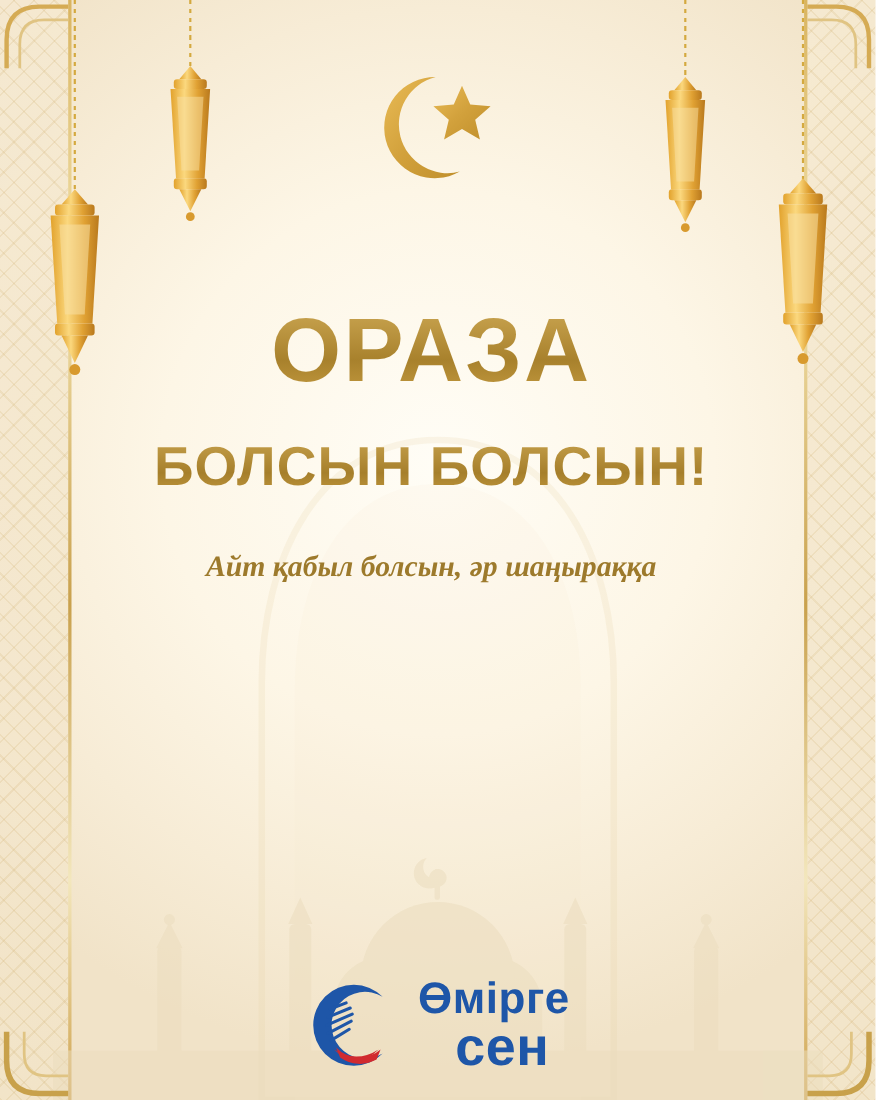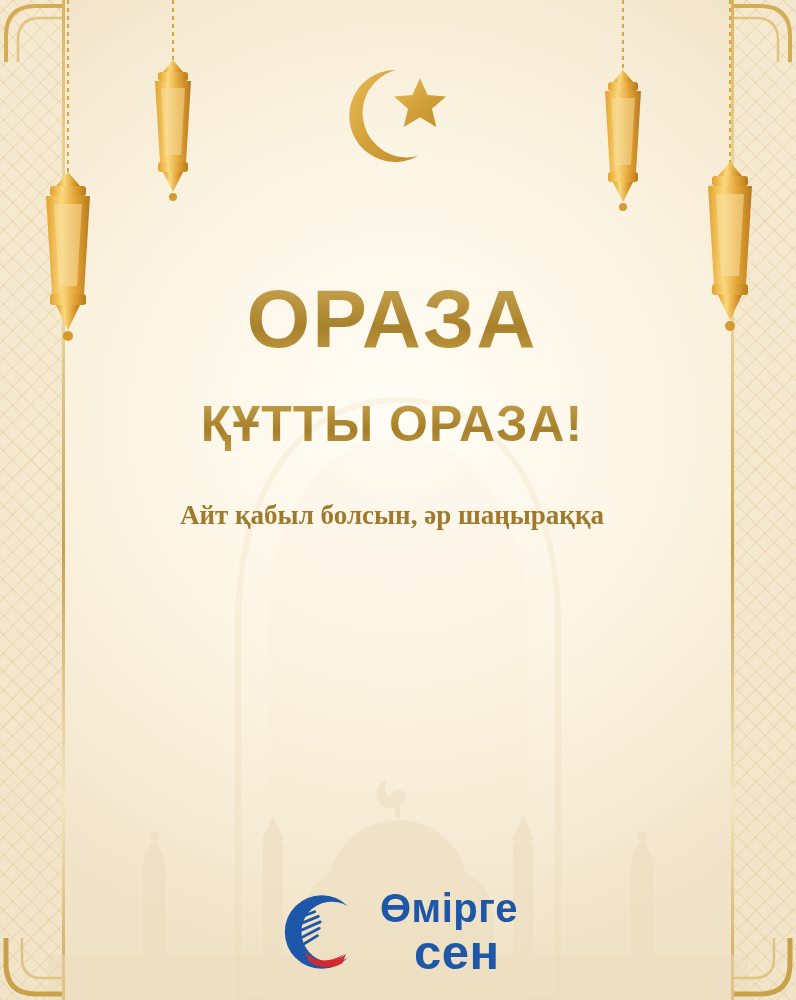--- a/index.html
+++ b/index.html
@@ -145,20 +145,21 @@
     color: #b08a33;
   }
   .t-sub {
     font-family: "Liberation Serif", serif;
     font-weight: bold;
     font-size: 27px;
     line-height: 1.55;
     margin-top: 42px;
     color: #9d7a2c;
     position: relative;
+    font-style: italic;
   }
   .t-sub .line { display: block; }
   .sub-moon {
     display: inline-block;
     vertical-align: middle;
     margin-left: 8px;
   }
 
   
   .logo {
@@ -334,21 +335,21 @@
           <stop offset=".5" stop-color="#d2a13c"></stop>
         <stop offset="1" stop-color="#c08f2b"></stop>
       </linearGradient>
     </defs>
     <path d="M58 8 a46 46 0 1 0 22 86 a37 37 0 1 1 -22 -86 z" fill="url(#gm)"></path>
     <path d="M82 16 l7.5 17 18.5 1.6 -14 12.2 4.3 18.1 -16.3 -9.6 -16.3 9.6 4.3 -18.1 -14 -12.2 18.5 -1.6 z" fill="url(#gm)"></path>
   </svg>
 
   <div class="text-wrap">
     <div class="t-oraza">ОРАЗА</div>
-    <div class="t-kutty">ҚҰТТЫ ОРАЗА!</div>
+    <div class="t-kutty">БОЛСЫН БОЛСЫН!</div>
     <div class="t-sub">
       <span class="line">Айт қабыл болсын, әр шаңыраққа</span>
     </div>
   </div>
 
   <div class="logo">
     <svg class="logo-mark" viewBox="0 0 100 100">
       <path d="M76 22 A40 40 0 1 0 76 78 A33 33 0 1 1 76 22 Z" fill="#1e56a8"></path>
       <g stroke="#1e56a8" stroke-width="3" stroke-linecap="round">
         <line x1="24" y1="34" x2="40" y2="28"></line>

